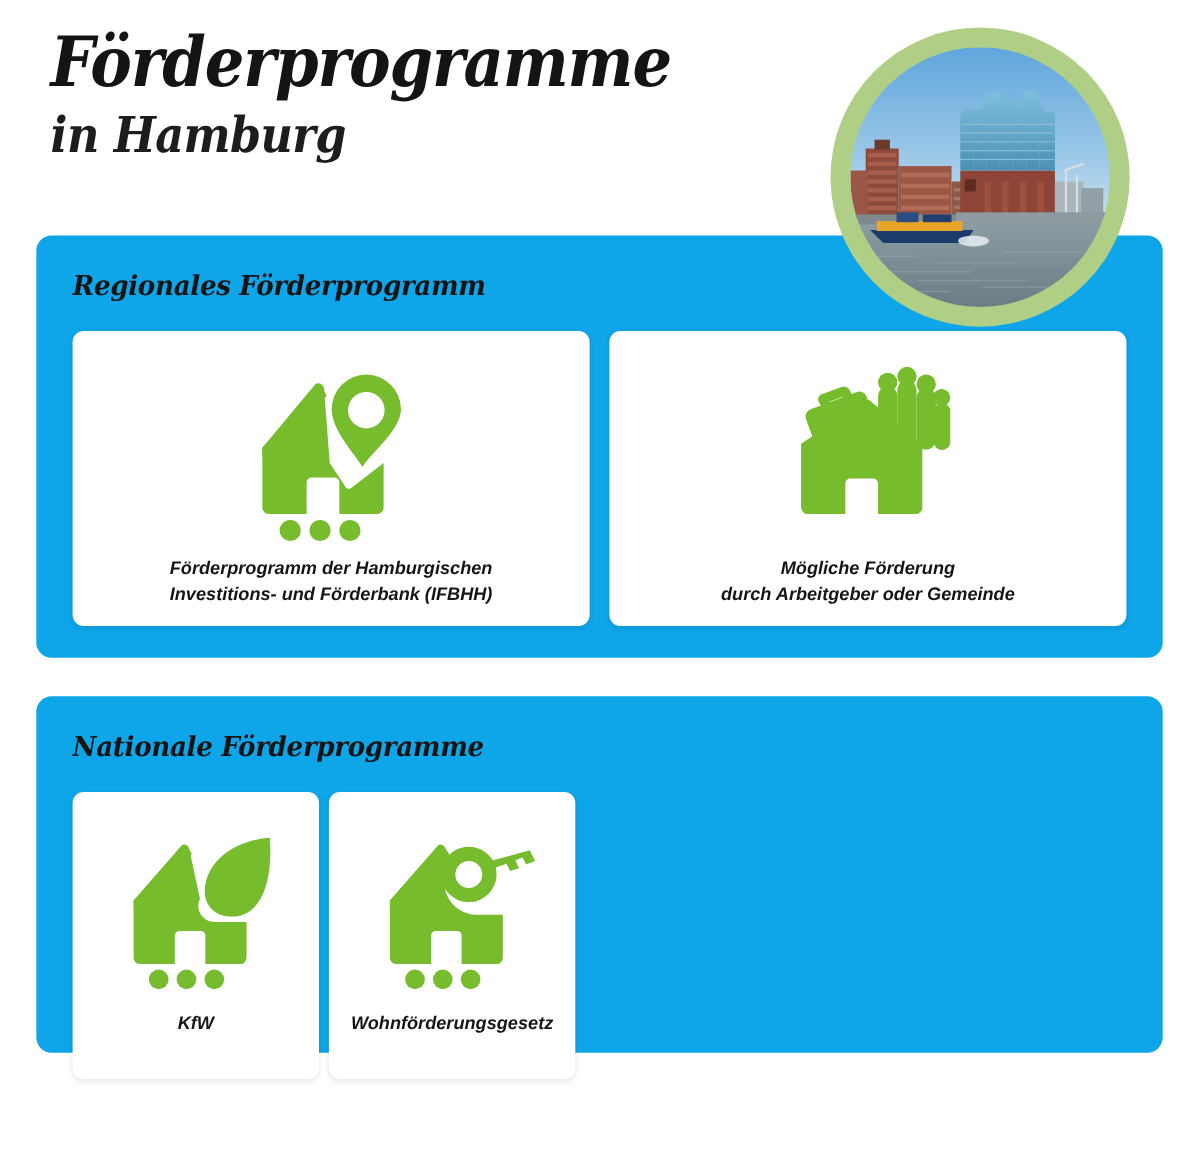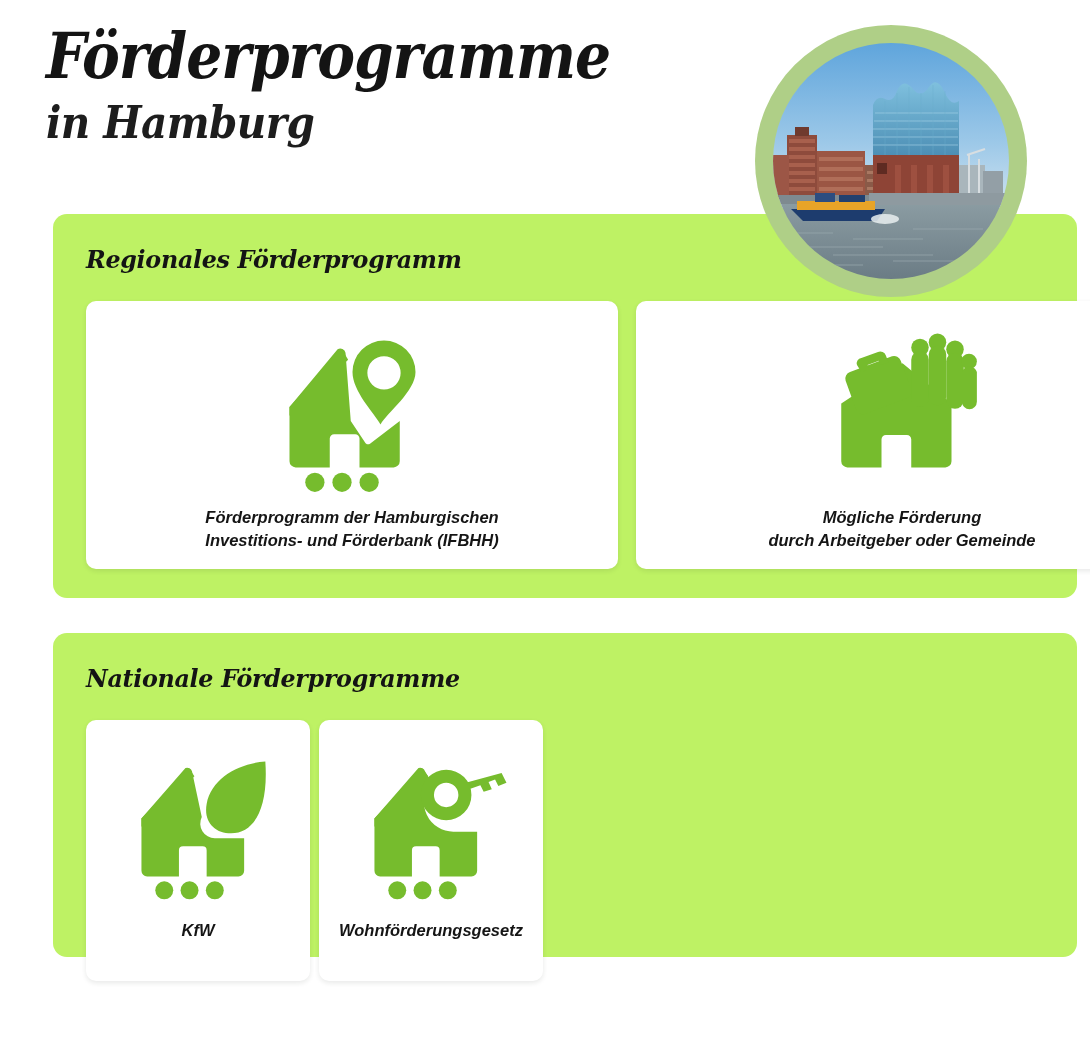--- a/index.html
+++ b/index.html
@@ -76,24 +76,23 @@
     width: 236px;
     height: 236px;
     border-radius: 50%;
     overflow: hidden;
   }
   .hero-svg { display: block; width: 236px; height: 236px; }
 
   
   .panel {
     position: absolute;
-    background: #bef264;
+    background: #0ea5e9;
     border-radius: 14px;
     box-sizing: border-box;
-    margin-left: 20px;
   }
   #panel-regional {
     left: 33px;
     top: 214px;
     width: 1024px;
     height: 384px;
   }
   #panel-national {
     left: 33px;
     top: 633px;
@@ -133,21 +132,21 @@
   .card {
     background: #ffffff;
     border-radius: 10px;
     box-shadow: 0 2px 5px rgba(30,35,25,0.10);
     display: flex;
     flex-direction: column;
     align-items: center;
     box-sizing: border-box;
   }
   .card-wide {
-    width: 532px;
+    width: 470px;
     height: 268px;
     padding-top: 22px;
   }
   .card-small {
     width: 224px;
     height: 261px;
     padding-top: 22px;
   }
 
   .card-icon {

